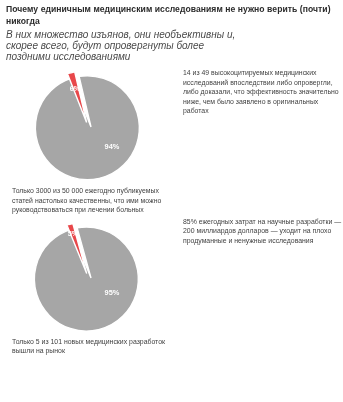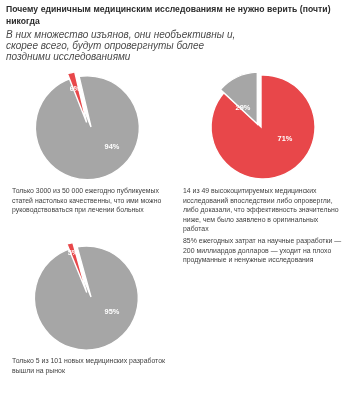--- a/index.html
+++ b/index.html
@@ -95,30 +95,20 @@
 
           <path d="M 57.60,56.40 L 45.70,5.80 A 52,52 0 0 1 38.37,7.53 Z" fill="#e8474a" stroke="#ffffff" stroke-width="1.4"></path>
           <text class="slice-label" x="46" y="25" text-anchor="middle">6%</text>
           <text class="slice-label" x="83" y="83" text-anchor="middle">94%</text>
         </svg>
       </div>
       <div class="caption">Только 3000 из 50 000 ежегодно публикуемых статей настолько качественны, что ими можно руководствоваться при лечении больных</div>
     </div>
 
     <div class="cell cell-right">
-      <div class="chart-wrap">
-        <svg viewBox="0 0 124 118">
-
-          <path d="M 62,61 L 62,9 A 52,52 0 1 1 25.08,26.52 Z" fill="#e8474a" stroke="#ffffff" stroke-width="1.4"></path>
-
-          <path d="M 58.30,58.10 L 21.38,23.62 A 52,52 0 0 1 58.30,6.10 Z" fill="#a6a6a6" stroke="#ffffff" stroke-width="1.4"></path>
-          <text class="slice-label" x="44" y="44" text-anchor="middle">29%</text>
-          <text class="slice-label" x="86" y="75" text-anchor="middle">71%</text>
-        </svg>
-      </div>
       <div class="caption">14 из 49 высокоцитируемых медицинских исследований впоследствии либо опровергли, либо доказали, что эффективность значительно ниже, чем было заявлено в оригинальных работах</div>
     </div>
 
     <div class="cell cell-left row2">
       <div class="chart-wrap">
         <svg viewBox="0 0 124 118">
 
           <path d="M 62,61 L 48.15,10.88 A 52,52 0 1 1 42.19,12.32 Z" fill="#a6a6a6" stroke="#ffffff" stroke-width="1.4"></path>
 
           <path d="M 57.70,56.60 L 43.85,6.48 A 52,52 0 0 1 37.89,7.92 Z" fill="#e8474a" stroke="#ffffff" stroke-width="1.4"></path>

